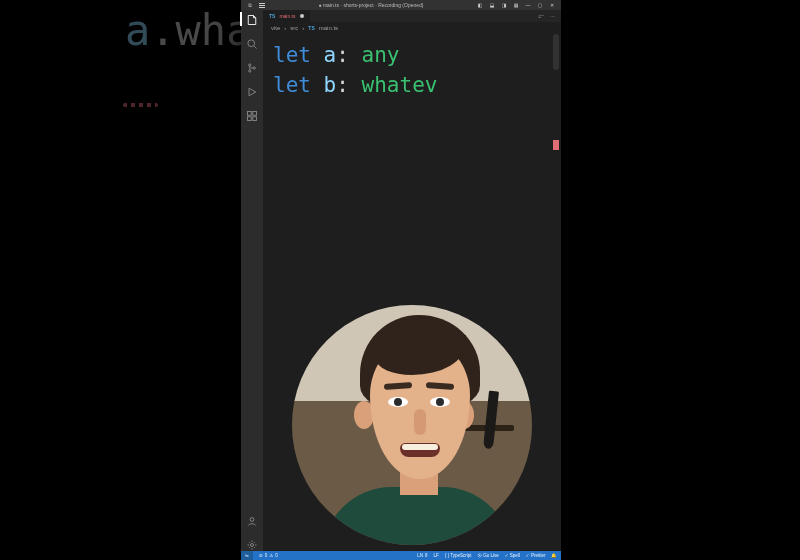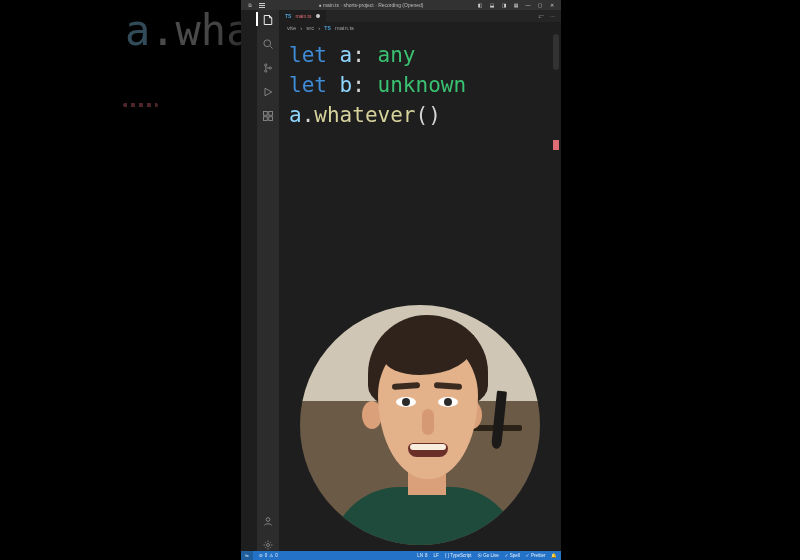--- a/index.html
+++ b/index.html
@@ -17,21 +17,21 @@
 
   
   .panel { position:absolute; left:241px; top:0; width:320px; height:560px; background:#1e1e1e; display:flex; flex-direction:column; box-shadow:0 0 40px rgba(0,0,0,.8); }
   .titlebar { height:10px; background:#323233; display:flex; align-items:center; gap:8px; padding:0 6px; font-size:5px; color:#bbb; }
   .titlebar .left,.titlebar .right { display:flex; align-items:center; gap:6px; }
   .titlebar .center { flex:1; text-align:center; }
   .titlebar .ctrl { width:6px; height:6px; display:flex; align-items:center; justify-content:center; color:#ccc; }
   .menubtn { width:6px; height:5px; display:flex; flex-direction:column; justify-content:space-between; }
   .menubtn span { display:block; height:1px; background:#ccc; }
 
-  .mainrow { flex:1; display:flex; min-height:0;padding-left:16px; }
+  .mainrow { flex:1; display:flex; min-height:0; }
   .activitybar { width:22px; background:#2c2c2c; display:flex; flex-direction:column; align-items:center; padding-top:4px; gap:12px; color:#8a8a8a; font-size:10px; }
   .activitybar .active { color:#fff; position:relative; }
   .activitybar .active::before { content:""; position:absolute; left:-6px; top:-2px; width:2px; height:14px; background:#fff; }
   .ab-icon { width:12px; height:12px; display:flex; align-items:center; justify-content:center; }
   .ab-icon svg { width:12px; height:12px; fill:none; stroke:currentColor; stroke-width:1.2; }
   .ab-spacer { flex:1; }
 
   .editorcol { flex:1; display:flex; flex-direction:column; min-width:0; position:relative; }
   .tabbar { height:12px; background:#252526; display:flex; align-items:center; font-size:5px; color:#aaa; }
   .tab { display:flex; align-items:center; gap:4px; padding:0 6px; height:100%; background:#1e1e1e; color:#e06c75; }
@@ -185,24 +185,23 @@
           <span>vite</span>
           <span>›</span>
           <span>src</span>
           <span>›</span>
           <span class="bc-ts">TS</span>
           <span>main.ts</span>
         </div>
 
         <div class="code">
           <div class="line"><span class="kw">let</span> <span class="var">a</span><span class="punct">:</span> <span class="type1">any</span></div>
-          <div class="line"><span class="kw">let</span> <span class="var">b</span><span class="punct">:</span> <span class="type2">unknown</span></div>
+          <div class="line"><span class="kw">let</span> <span class="var">b</span><span class="punct">:</span> <span class="type2">whatev</span></div>
           <div class="line"></div>
           <div class="line"></div>
-          <div class="line"><span class="var">a</span><span class="punct">.</span><span class="call">whatever</span><span class="punct">(</span><span class="punct">)</span></div>
 
           <div class="overview">
             <div class="ov-thumb"></div>
             <div class="ov-err"></div>
           </div>
         </div>
 
         <div class="webcam">
           <div class="room"></div>
           <div class="shelf"></div>

